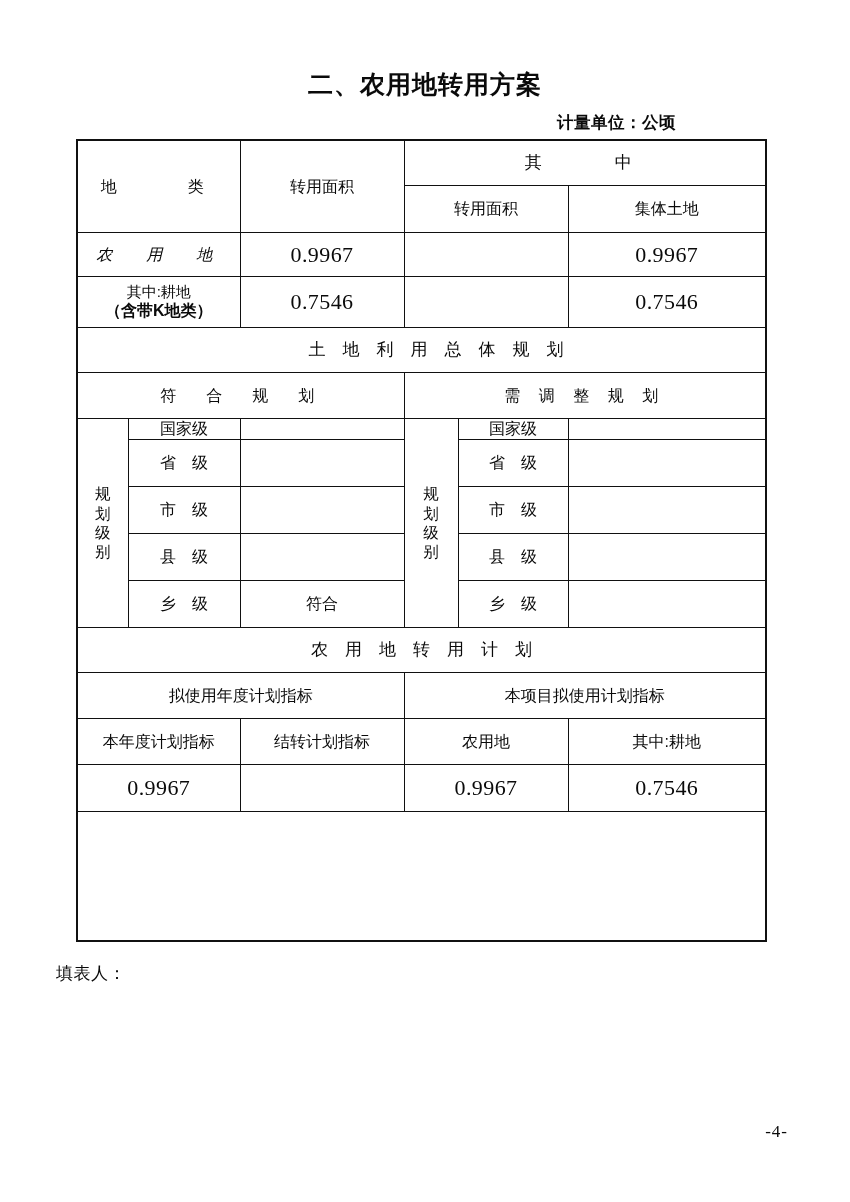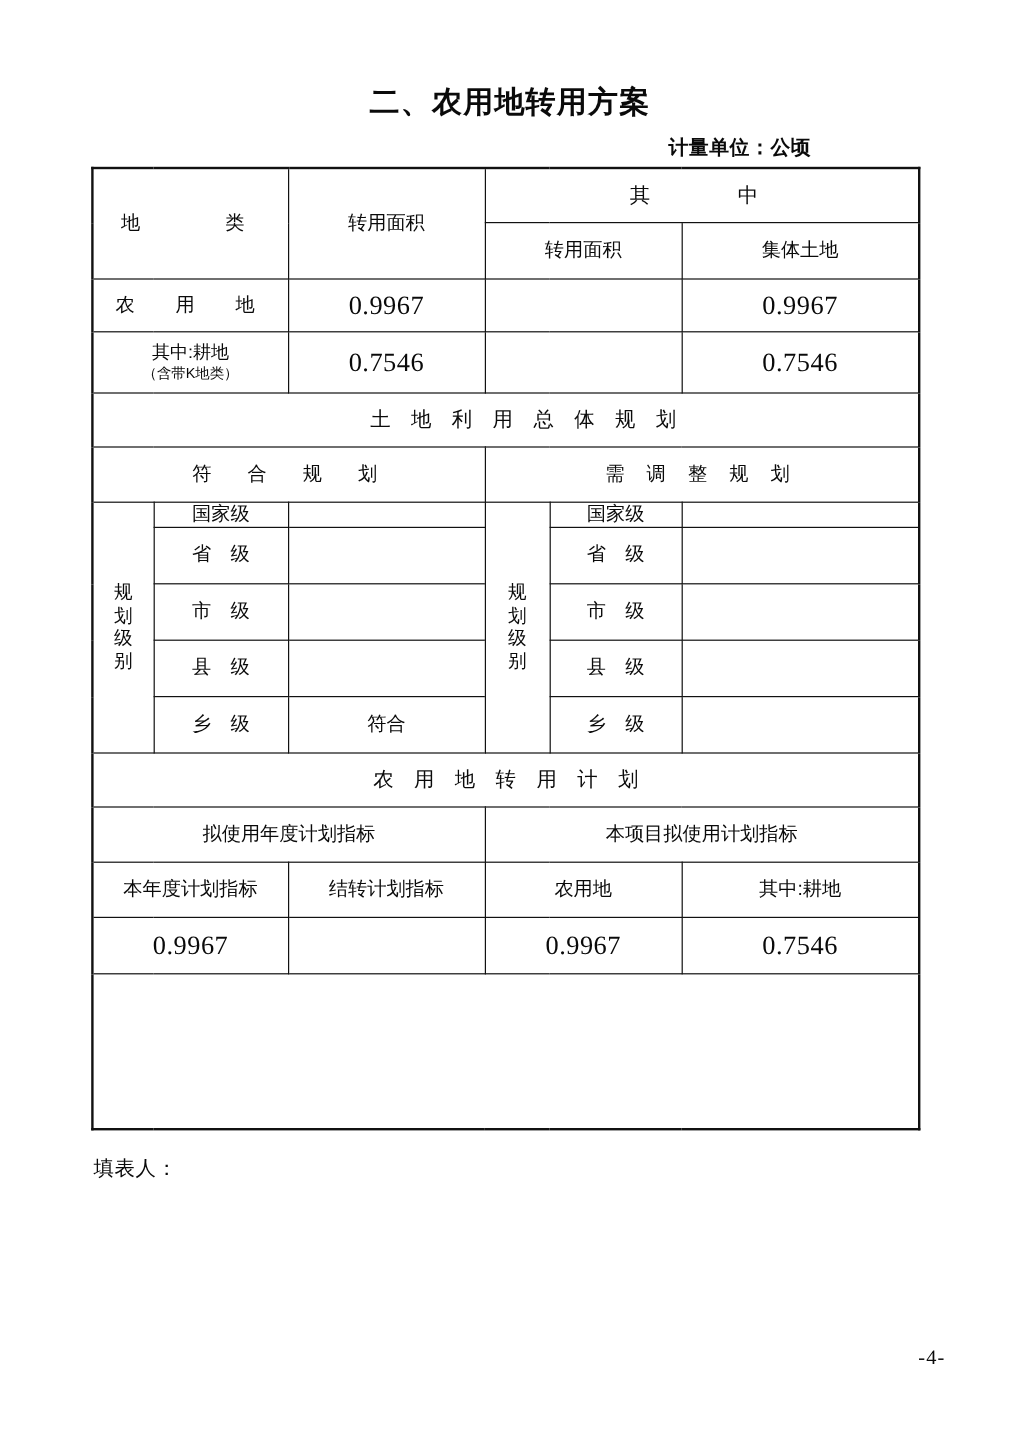--- a/index.html
+++ b/index.html
@@ -80,41 +80,41 @@
   .sp2 { letter-spacing: 13px; padding-left: 13px; }
   .sp3 { letter-spacing: 7px; padding-left: 7px; }
 
   .num {
     font-family: "Liberation Serif", "DejaVu Serif", serif;
     font-size: 22px;
     letter-spacing: 0.4px;
   }
 
   .two-line { font-size: 15px; line-height: 1.35; }
-  .two-line .ln2 { font-size: 12px; }
+  .two-line .ln2 { font-size: 16px; font-weight: bold; }
 
   
   .vert {
     font-size: 15.5px;
     line-height: 1.18;
     letter-spacing: 0;
   }
   .vert span {
     display: block;
   }
 
   .banner {
     font-size: 17px;
     font-weight: normal;
   }
 
   
   .filler-label {
     position: absolute;
-    left: 78px;
+    left: 56px;
     top: 962px;
     font-family: "Liberation Sans", "DejaVu Sans", sans-serif;
     font-size: 17px;
     letter-spacing: 0.5px;
   }
 
   .page-number {
     position: absolute;
     right: 62px;
     top: 1122px;
@@ -149,21 +149,21 @@
           <td class="outer-top" rowspan="2">转用面积</td>
           <td class="outer-top outer-right sp2 banner" colspan="3" style="height:44px;">其　　中</td>
         </tr>
 
         <tr>
           <td colspan="2" style="height:46px;">转用面积</td>
           <td class="outer-right">集体土地</td>
         </tr>
 
         <tr>
-          <td class="outer-left sp1" colspan="2" style="height:43px;">农　用　地</td>
+          <td class="outer-left sp1" colspan="2" style="height:43px;font-style:italic;">农　用　地</td>
           <td class="num">0.9967</td>
           <td class="num" colspan="2"></td>
           <td class="num outer-right">0.9967</td>
         </tr>
 
         <tr>
           <td class="outer-left two-line" colspan="2" style="height:50px;">
             <div>其中:耕地</div>
             <div class="ln2">（含带K地类）</div>
           </td>

